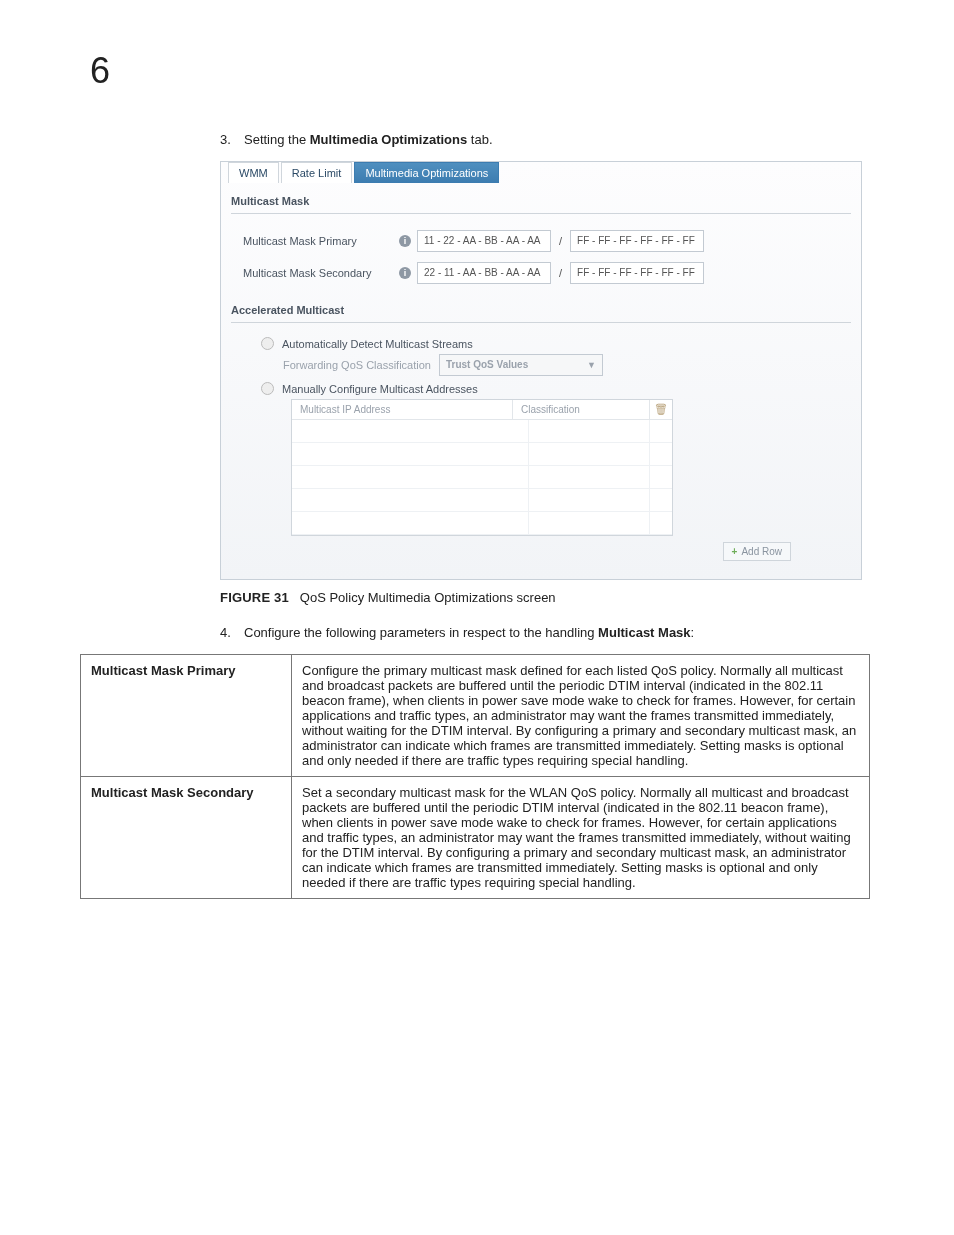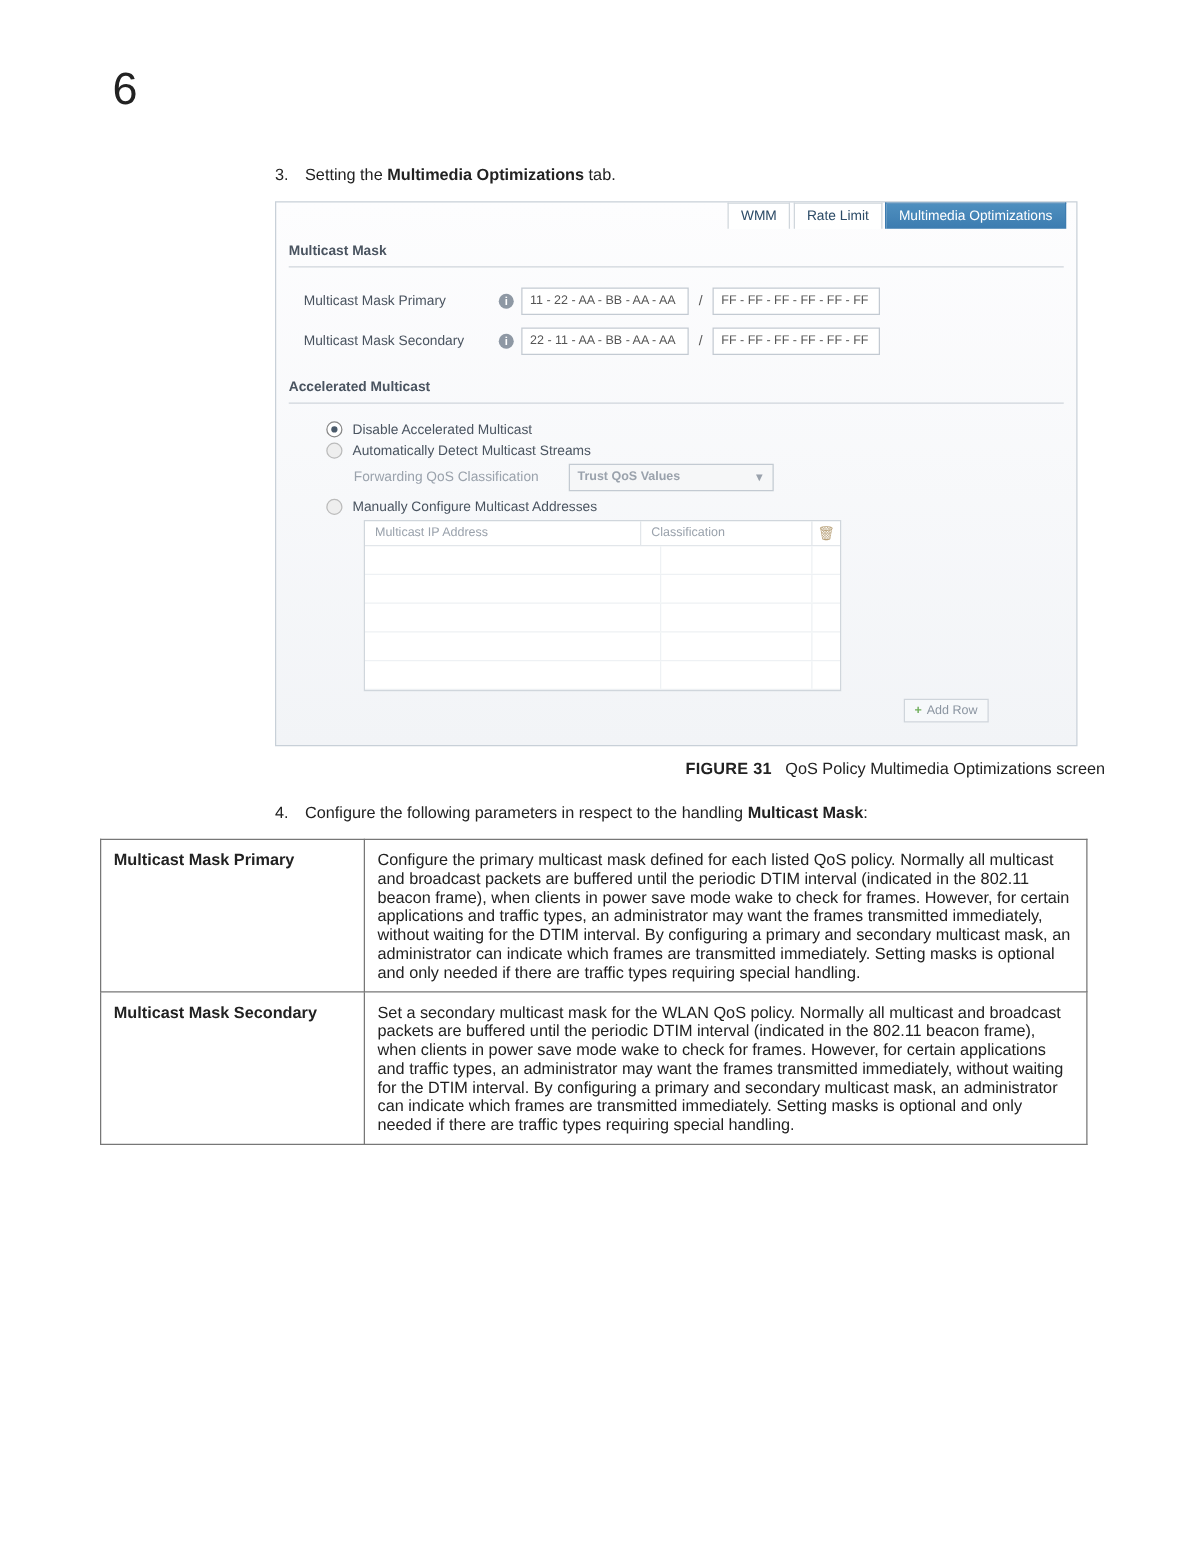--- a/index.html
+++ b/index.html
@@ -41,21 +41,20 @@
     color: #333;
     margin-bottom: 10px;
   }
   .panel-title {
     padding: 8px 10px;
     font-weight: 700;
     color: #5a6470;
   }
   .panel-title .sub { font-weight: 400; color: #8a94a0; margin-left:4px;}
   .tab-row {
-    text-align: right;
     padding: 0 8px 6px 8px;
   }
   .tab {
     display:inline-block;
     padding:4px 10px;
     font-size:11px;
     color:#2b4a66;
     background:#fff;
     border:1px solid #d0d6dc;
     border-bottom:none;
@@ -117,21 +116,21 @@
   .radio {
     width:11px;height:11px;border:1px solid #888;border-radius:50%;
     display:inline-flex;align-items:center;justify-content:center;
     background:#fff;
   }
   .radio.checked::after{
     content:"";width:5px;height:5px;border-radius:50%;background:#4a5a6a;
   }
   .radio.disabled { border-color:#bbb; background:#eee;}
   .sub-field {
-    display:flex;align-items:center;gap:24px;
+    display:flex;align-items:center;gap:8px;
     margin:4px 0 6px 52px;
     color:#9aa2ac;
   }
   .selectbox {
     width:150px;color:#9aa2ac;background:#f6f7f8;
     display:flex;justify-content:space-between;align-items:center;font-weight:bold;
   }
   .caret { font-size:9px;color:#9aa2ac;}
   .grid {
     margin:4px 0 0 60px;
@@ -158,21 +157,20 @@
   .add-btn {
     display:inline-flex;align-items:center;gap:4px;
     border:1px solid #cfd5db;background:#f6f8fa;color:#8a94a0;
     font-size:10px;padding:3px 8px;cursor:pointer;
   }
   .plus{color:#6fae5a;font-weight:700;}
 
   .figure-caption {
     font-size:13px;
     margin:6px 0 20px 0;
-    text-align:right;
   }
   .figure-caption b { font-weight:700; letter-spacing:0.2px;}
 
   
   .desc-table {
     border-collapse:collapse;
     width:790px;
     margin-left:-140px;
     font-size:13px;
   }
@@ -224,24 +222,20 @@
             <span class="lbl">Multicast Mask Secondary</span>
             <span class="info-icon">i</span>
             <span class="macbox">22 - 11 - AA - BB - AA - AA</span>
             <span class="slash">/</span>
             <span class="macbox">FF - FF - FF - FF - FF - FF</span>
           </div>
         </fieldset>
 
         <div class="legend">Accelerated Multicast</div>
         <fieldset>
-          <div class="radio-line">
-            <span class="radio checked"></span>
-            <span>Disable Accelerated Multicast</span>
-          </div>
           <div class="radio-line">
             <span class="radio disabled"></span>
             <span>Automatically Detect Multicast Streams</span>
           </div>
           <div class="sub-field">
             <span>Forwarding QoS Classification</span>
             <span class="selectbox">
               <span>Trust QoS Values</span>
               <span class="caret">▼</span>
             </span>

